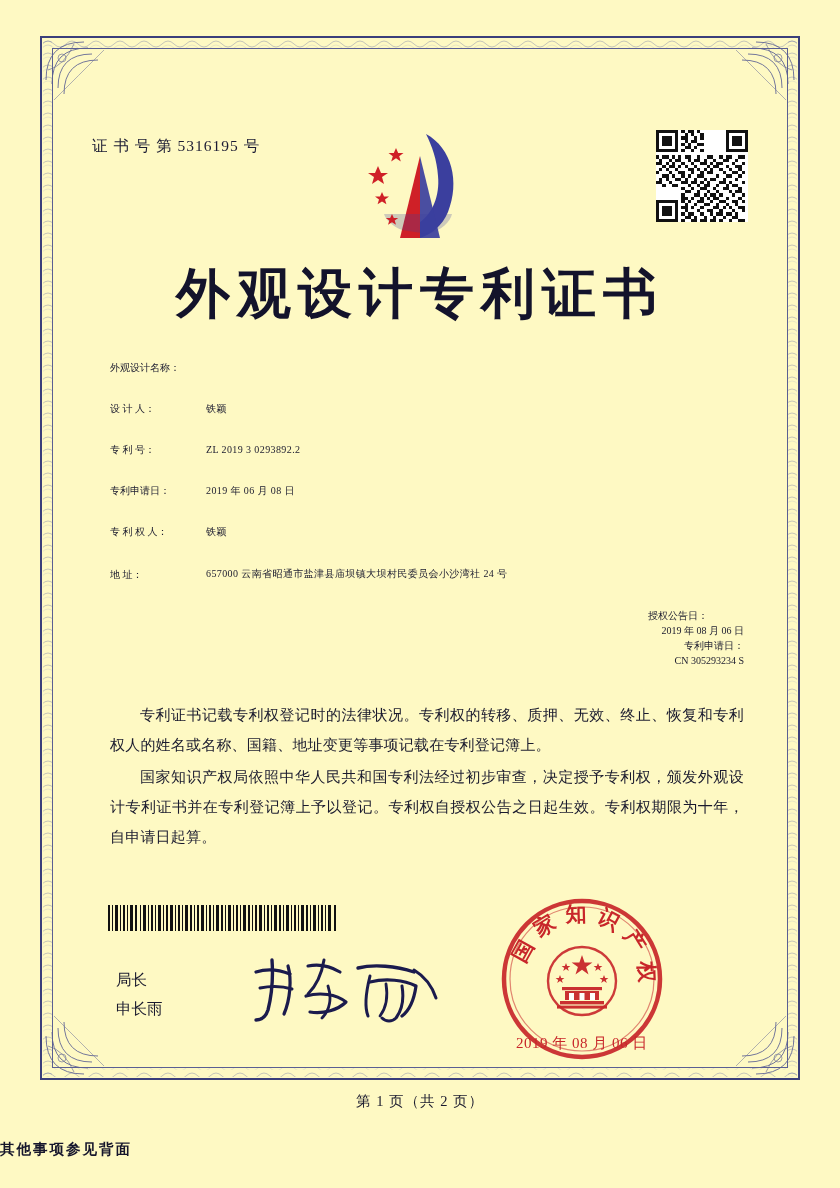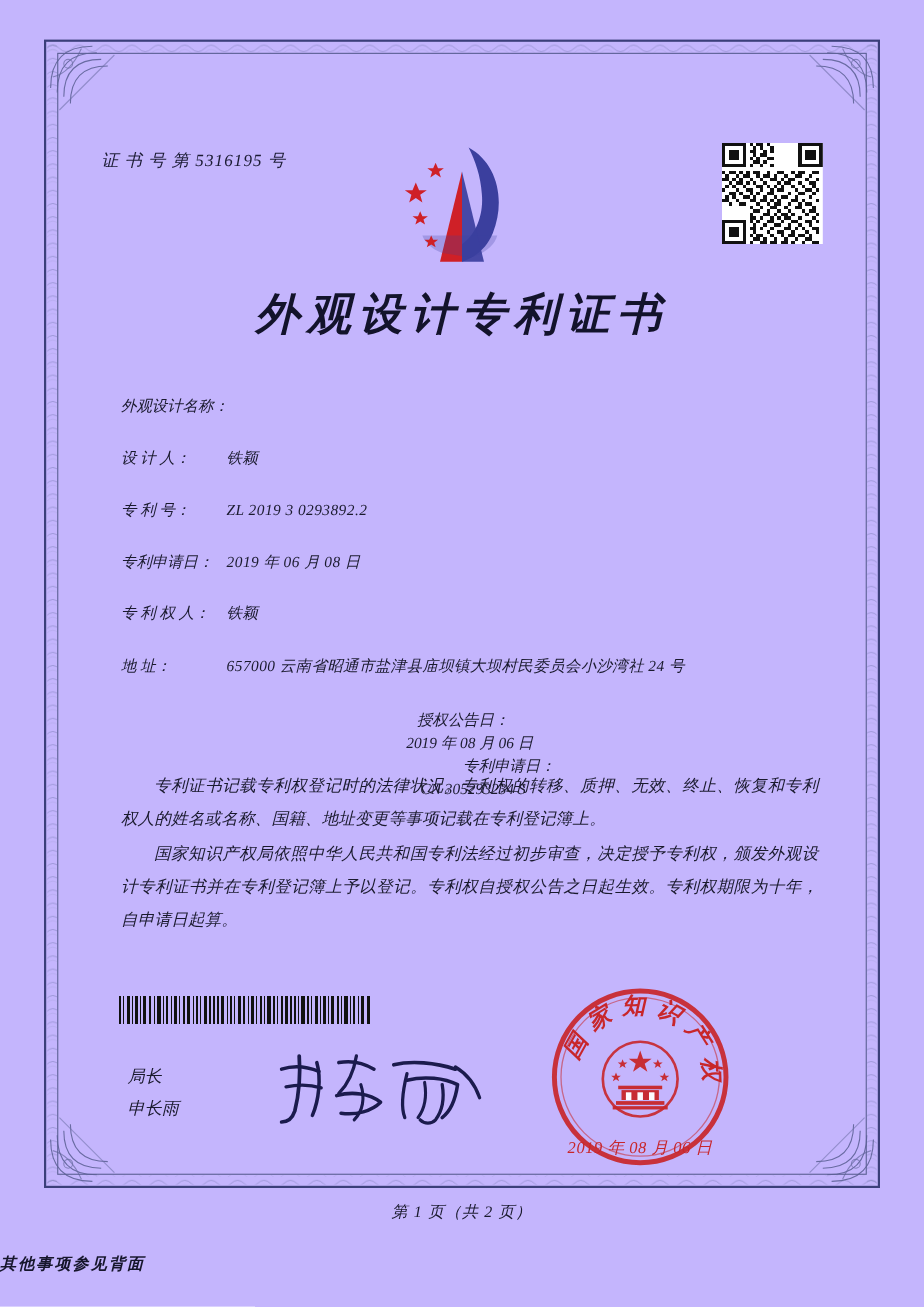--- a/index.html
+++ b/index.html
@@ -12,22 +12,21 @@
     height: 1188px;
     font-family: "Liberation Serif", "DejaVu Serif", serif;
     color: #1a1a2e;
     position: relative;
     overflow: hidden;
   }
 
   .page {
     position: absolute;
     inset: 0;
-    background: #c4b5fd;
-    font-style: italic;
+    background: #fef9c3;
   }
 
   
   .frame-outer {
     position: absolute;
     left: 40px;
     top: 36px;
     right: 40px;
     bottom: 108px;
     border: 2px solid #3b3f7a;
@@ -87,39 +86,39 @@
     width: 92px;
     height: 92px;
   }
 
   .title {
     position: absolute;
     left: 0;
     right: 0;
     top: 258px;
     text-align: center;
-    font-size: 40px;
+    font-size: 54px;
     font-weight: bold;
     letter-spacing: 7px;
     color: #13132b;
     font-family: "DejaVu Serif", "Liberation Serif", serif;
   }
 
   
   .fields {
     position: absolute;
     left: 110px;
     top: 360px;
     right: 96px;
   }
   .field {
     display: flex;
-    align-items: center;
+    align-items: flex-end;
     margin-bottom: 26px;
-    font-size: 14px;
+    font-size: 10px;
     line-height: 1.5;
   }
   .field .label {
     flex: 0 0 auto;
     min-width: 96px;
     letter-spacing: 0;
     white-space: nowrap;
   }
   .field .value {
     flex: 1 1 auto;

